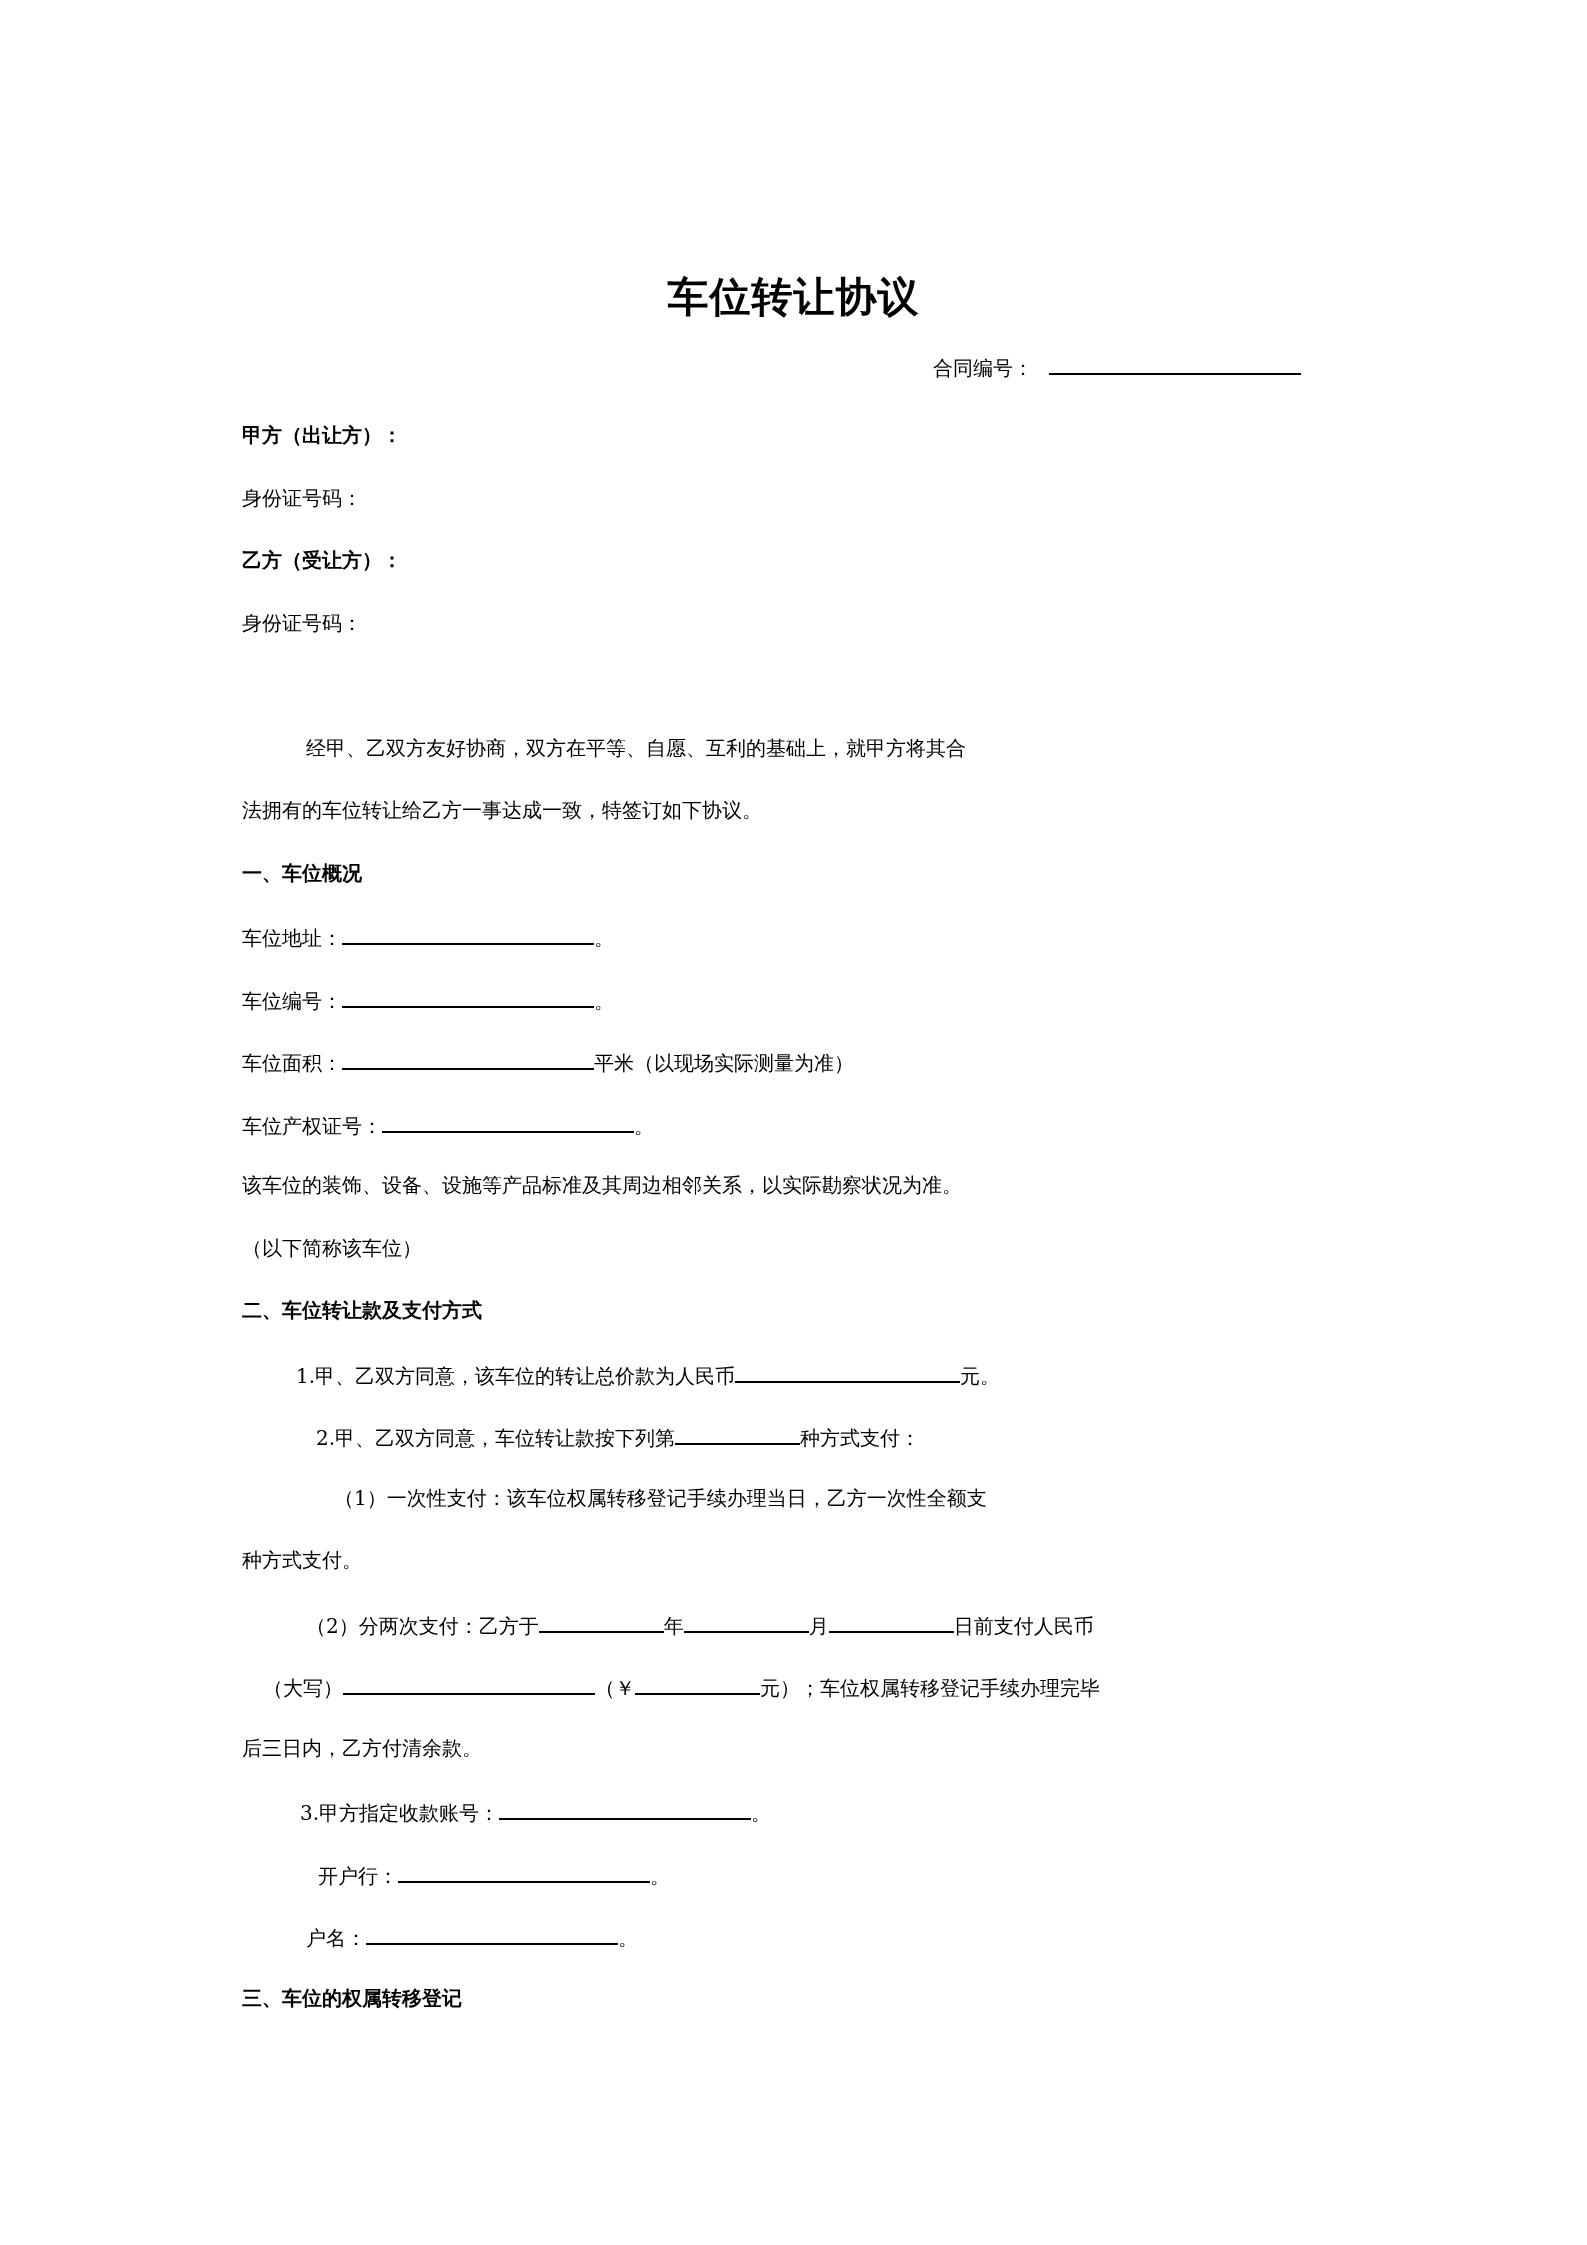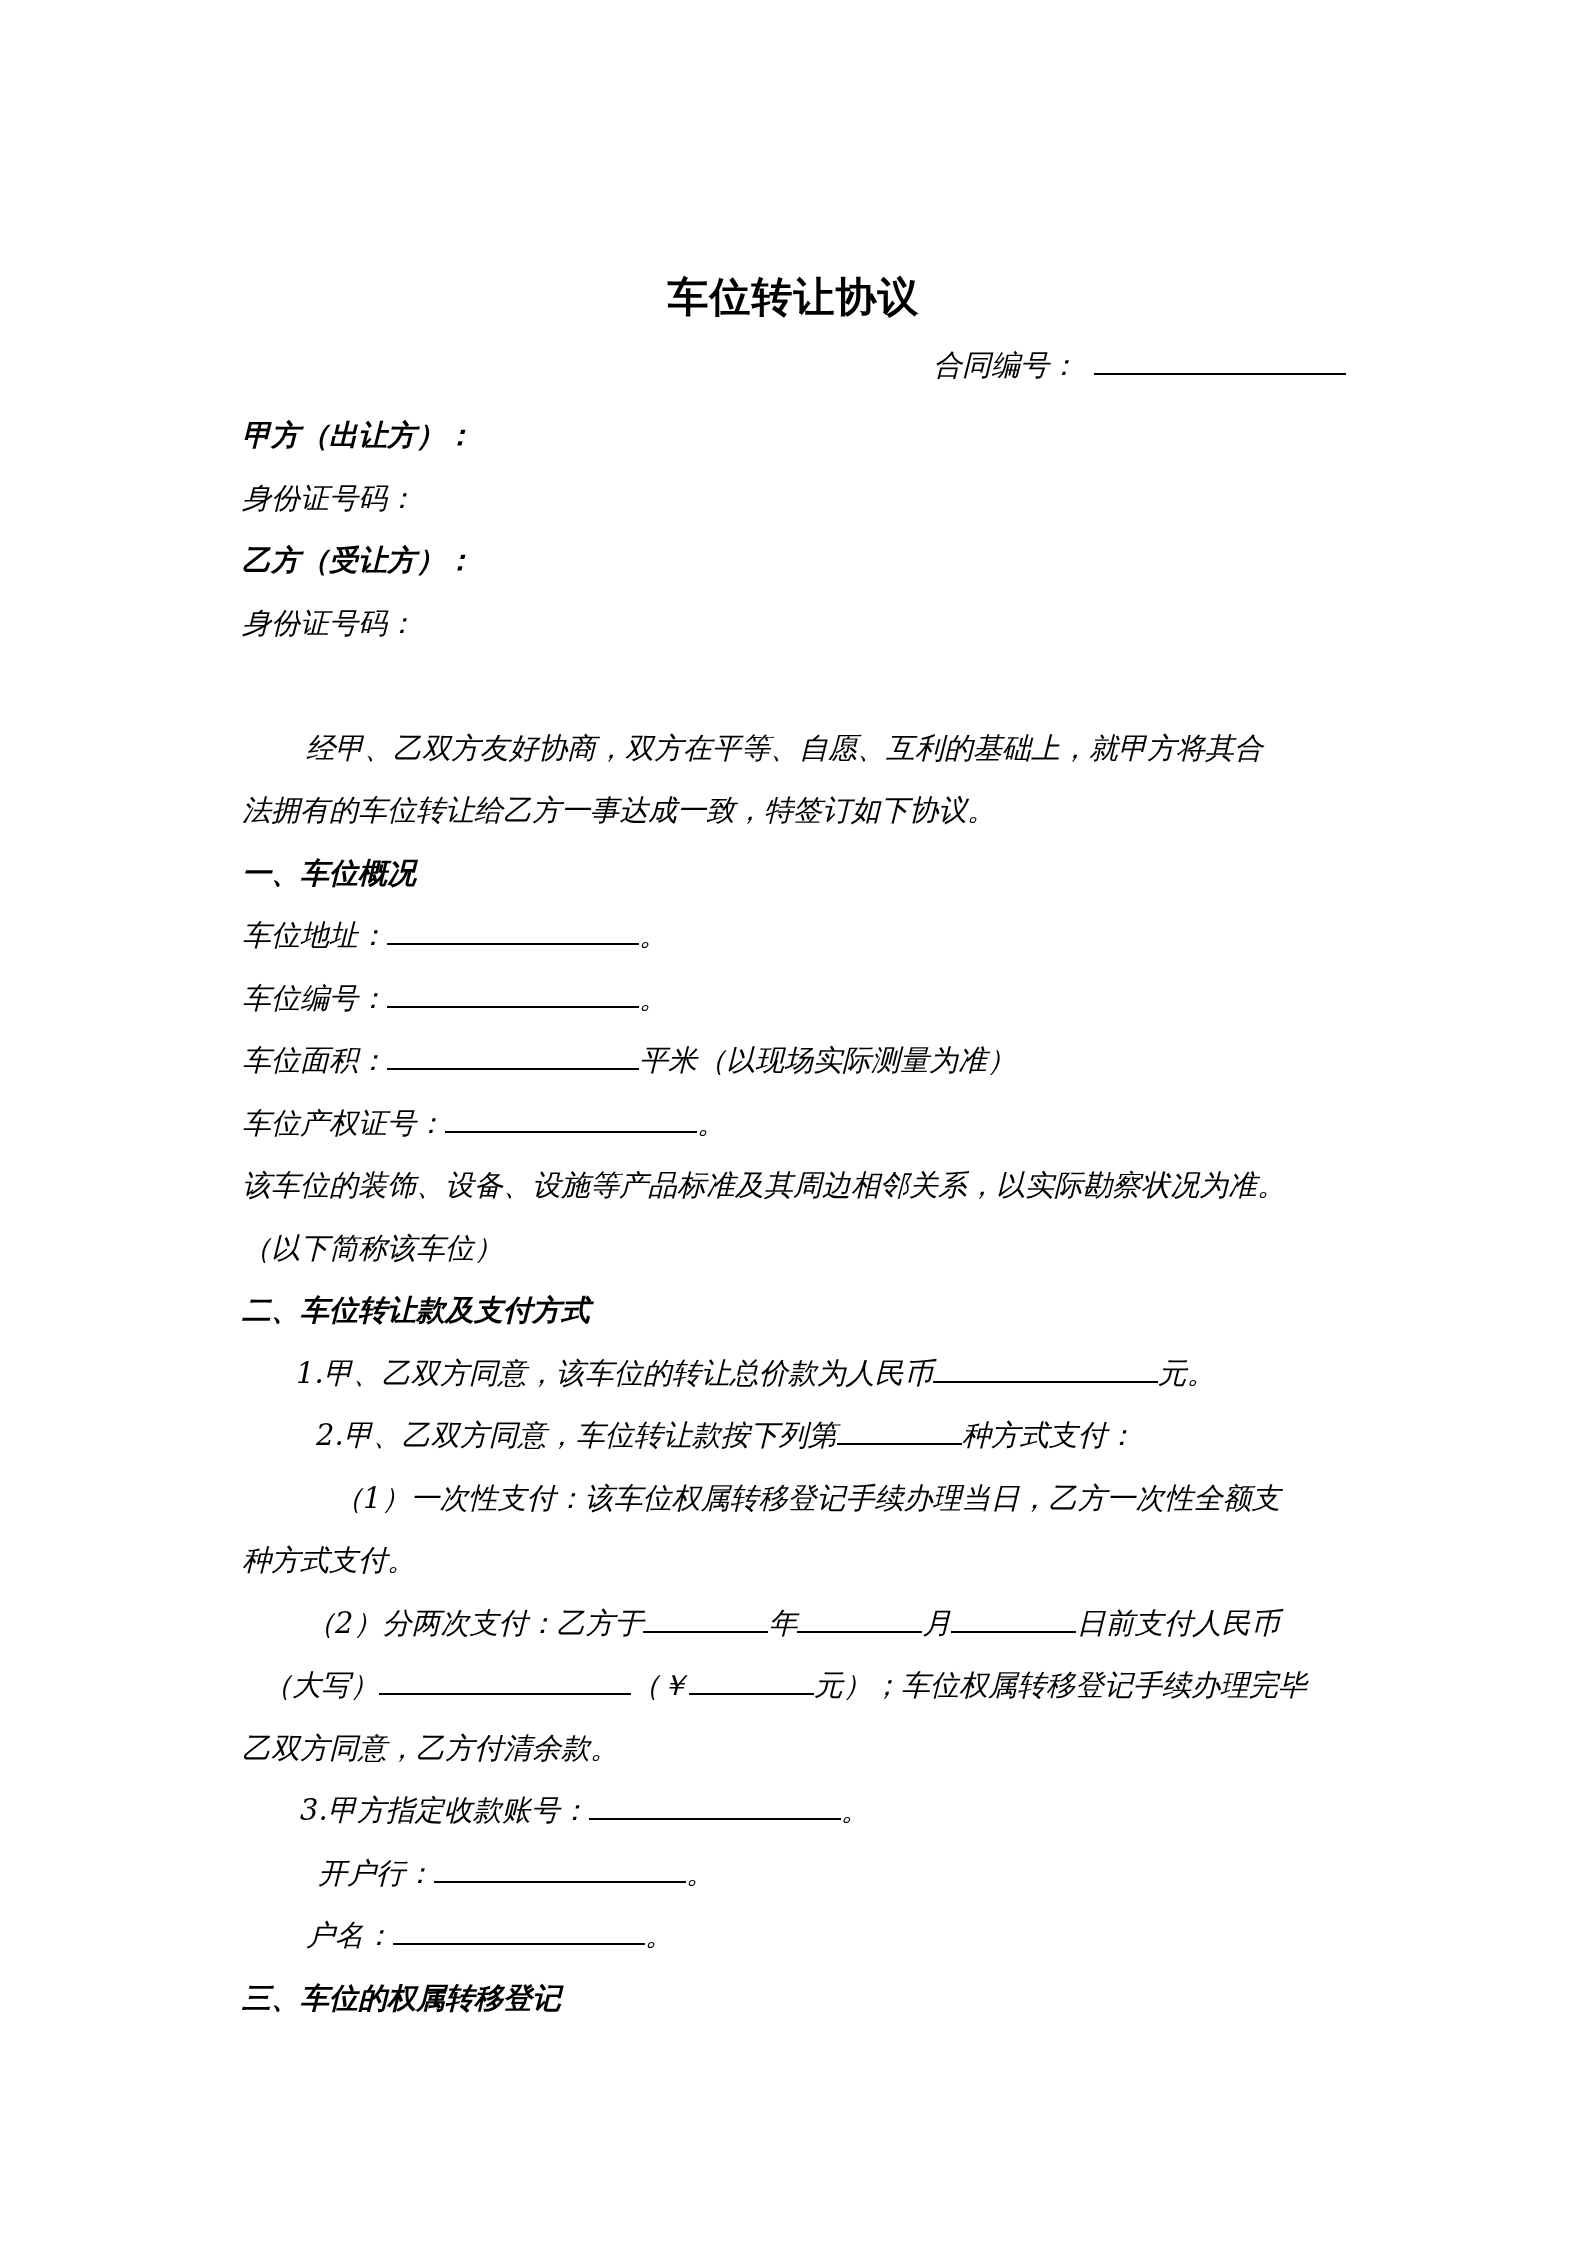--- a/index.html
+++ b/index.html
@@ -1,19 +1,19 @@
 <!DOCTYPE html>
 <html><head>
 <meta charset="utf-8">
 <style>
   html, body { margin: 0; padding: 0; background: #ffffff; }
   body { width: 1587px; height: 2245px; position: relative; overflow: hidden;
          font-family: "DejaVu Serif", "Liberation Serif", serif; color: #000; }
   .page { position: absolute; left: 0; top: 0; width: 1587px; height: 2245px; background: #fff; padding-left: 40px; }
-  .line { position: absolute; left: 242px; font-size: 29px; line-height: 40px; white-space: nowrap; font-style: italic; }
+  .line { position: absolute; left: 242px; font-size: 20px; line-height: 40px; white-space: nowrap; }
   .bold { font-weight: bold; }
   .title { position: absolute; left: 0; width: 1587px; top: 272px; text-align: center;
            font-size: 41px; line-height: 50px; letter-spacing: 1px; }
   .blank { display: inline-block; border-bottom: 2px solid #000; height: 28px; vertical-align: baseline; }
   .w250 { width: 252px; }
   .w220 { width: 225px; }
   .w125 { width: 125px; }
 </style>
 </head>
 <body>
@@ -61,21 +61,21 @@
   </div>
   <div class="line" style="left:306px; top:1478px;margin-left:28px;">（1）一次性支付：该车位权属转移登记手续办理当日，乙方一次性全额支</div>
   <div class="line" style="top:1540px;">种方式支付。</div>
 
   <div class="line" style="left:306px; top:1603px;">
     <span>（2）分两次支付：乙方于</span><span class="blank w125"></span><span>年</span><span class="blank w125"></span><span>月</span><span class="blank w125"></span><span>日前支付人民币</span>
   </div>
   <div class="line" style="top:1665px;margin-left:21px;">
     <span>（大写）</span><span class="blank w250"></span><span>（￥</span><span class="blank w125"></span><span>元）；车位权属转移登记手续办理完毕</span>
   </div>
-  <div class="line" style="top:1728px;">乙双方同意，乙方付清余款。</div>
+  <div class="line" style="top:1728px;">后三日内，乙方付清余款。</div>
 
   <div class="line" style="left:300px; top:1790px;">
     <span>3.甲方指定收款账号：</span><span class="blank w250"></span><span>。</span>
   </div>
   <div class="line" style="left:318px; top:1853px;">
     <span>开户行：</span><span class="blank w250"></span><span>。</span>
   </div>
   <div class="line" style="left:306px; top:1915px;">
     <span>户名：</span><span class="blank w250"></span><span>。</span>
   </div>

